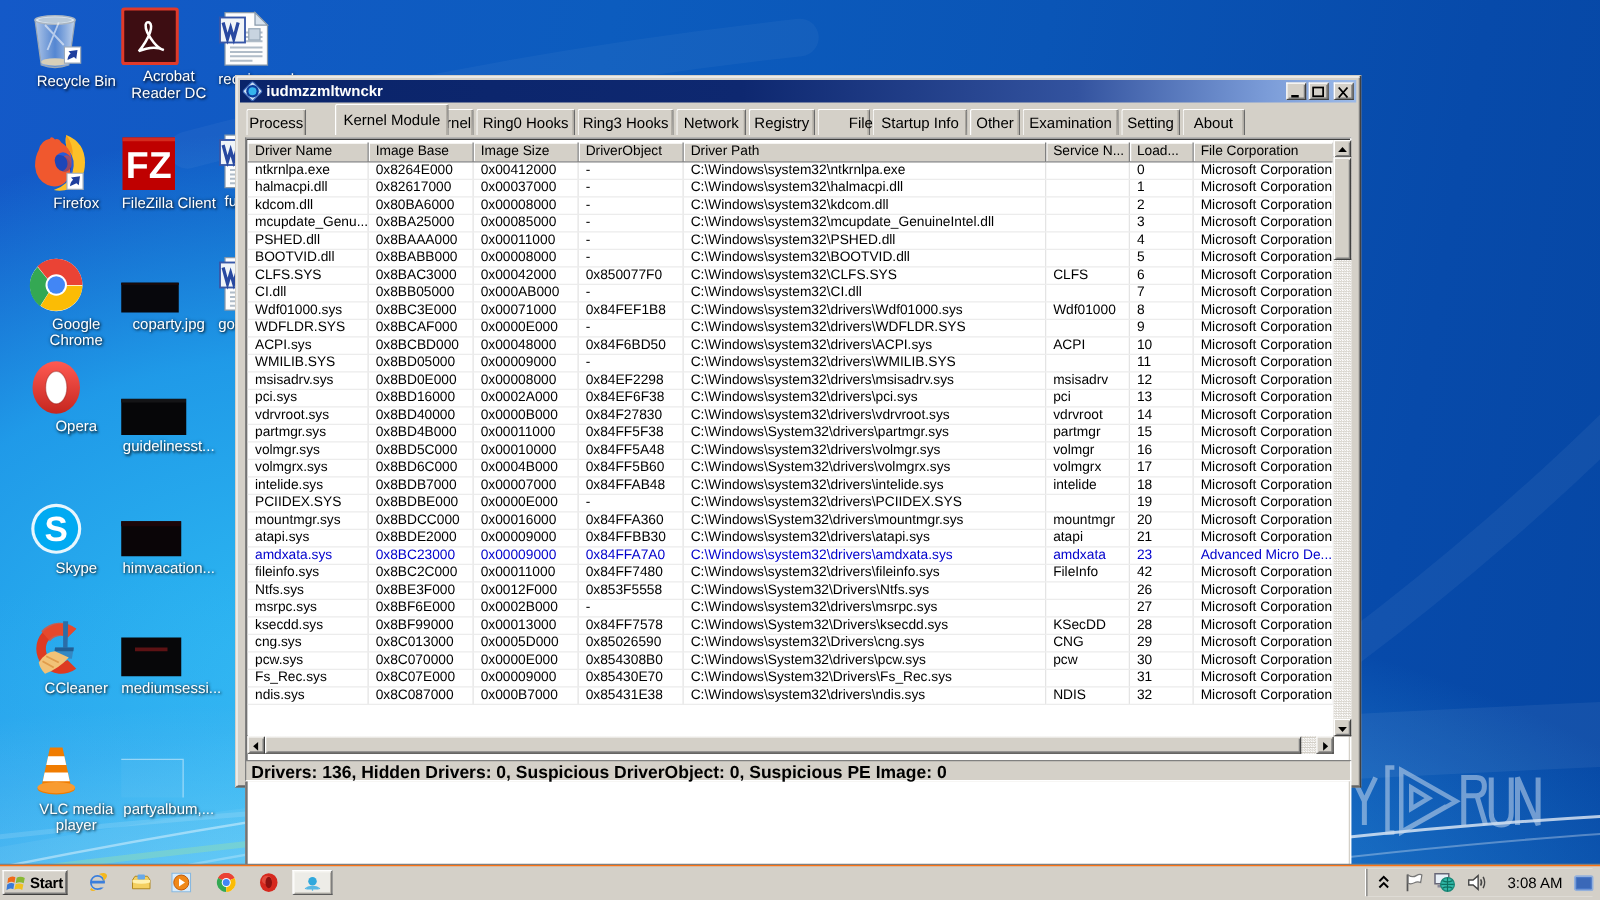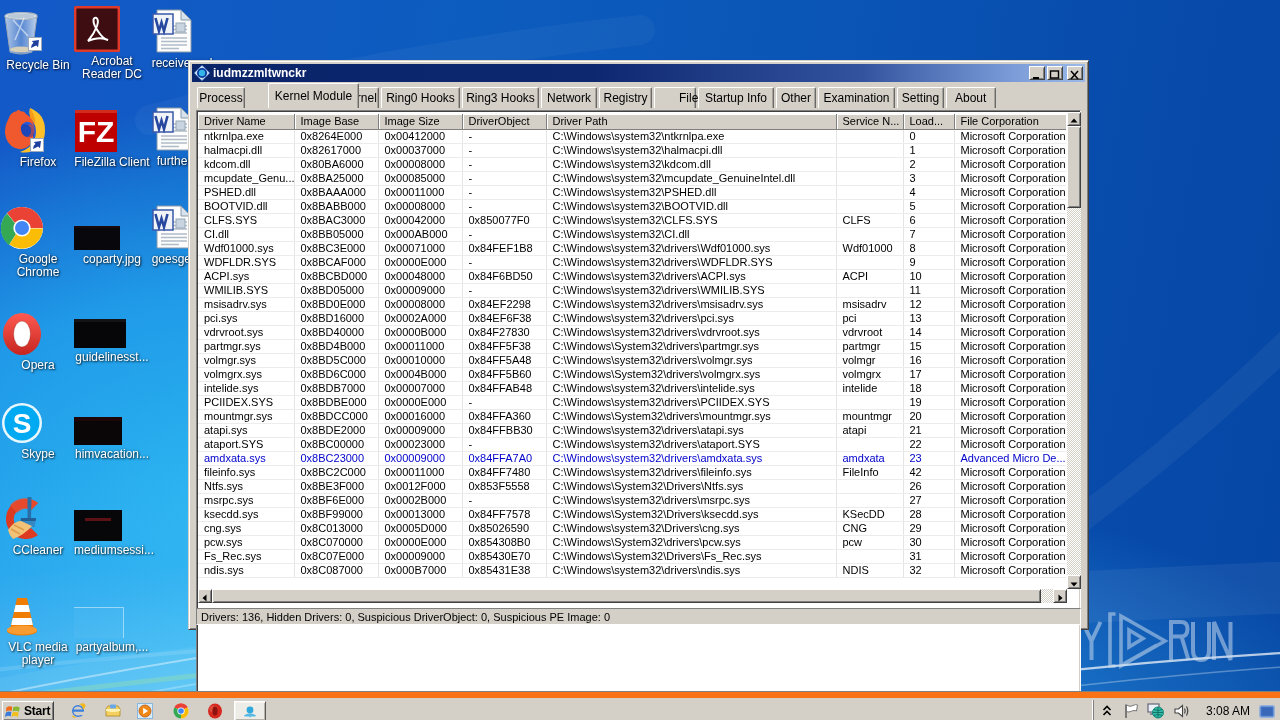--- a/index.html
+++ b/index.html
@@ -9,21 +9,21 @@
 }
 #wall {
   position:absolute; left:0; top:0; width:1280px; height:692px; overflow:hidden;
   background:
     radial-gradient(900px 240px at 16% 104%, rgba(235,248,255,.22) 0%, rgba(235,248,255,0) 65%),
     radial-gradient(1280px 400px at 34% 108%, rgba(70,205,250,.85) 0%, rgba(56,175,242,.45) 45%, rgba(40,120,210,0) 76%),
     radial-gradient(830px 600px at 20% 80%, rgba(48,190,244,1) 0%, rgba(34,165,238,.85) 45%, rgba(28,130,220,0) 75%),
     linear-gradient(100deg, #1459c8 0%, #0c5cbe 35%, #0a55b6 60%, #074aaa 85%, #0647a4 100%);
 }
 
-.dicon { position:absolute; width:76px; text-align:center; color:#fff; font-size:12px; }
+.dicon { position:absolute; width:76px; text-align:center; color:#fff; font-size:12px;margin-left:23px; }
 .dicon .lbl { margin-top:3px; line-height:13px; text-shadow:1px 1px 2px rgba(0,0,0,.75), 0 0 3px rgba(0,0,0,.4); }
 .dicon .img { display:flex; align-items:flex-end; height:48px; }
 
 #win { position:absolute; left:188px; top:60px; width:901px; height:570px;
   background:#d4d0c8;
   border:1px solid; border-color:#d4d0c8 #404040 #404040 #d4d0c8;
   box-shadow:inset 1px 1px 0 #fff, inset -1px -1px 0 #808080;
   padding:3px;
 }
 #titlebar { height:18px; background:linear-gradient(to right,#0a246a 0%,#0e2870 45%,#33539f 75%,#7b9cd8 92%,#9cbae8 100%);
@@ -58,25 +58,25 @@
   font-size:11px; }
 td { height:14px; border-right:1px solid #e4e4e4; border-bottom:1px solid #ececec; color:#000; }
 tr.sel td { color:#0000cc; }
 
 .sb { position:absolute; background:#d4d0c8; }
 .sbtn { position:absolute; background:#d4d0c8; border:1px solid; border-color:#fff #404040 #404040 #fff; box-shadow:inset 1px 1px 0 #d4d0c8, inset -1px -1px 0 #808080; }
 .sbtrack { background-image:conic-gradient(#fff 0 25%, #d4d0c8 0 50%, #fff 0 75%, #d4d0c8 0); background-size:2px 2px; }
 
 #status { position:absolute; left:7px; top:547px; width:885px; height:17px;
   border:1px solid; border-color:#808080 #fff #fff #808080;
-  font-size:11px; line-height:16px; padding-left:4px; color:#000;
-  background:#d4d0c8; }
+  font-size:14px; line-height:16px; padding-left:4px; color:#000;
+  background:#d4d0c8;font-weight:bold; }
 
 #taskbar { position:absolute; left:0; top:692px; width:1280px; height:28px;
-  background:#d4d0c8; border-top:6px solid #f97316;
+  background:#d4d0c8; border-top:1px solid #f97316;
   box-shadow:0 -1px 0 #808080; }
 #startbtn { position:absolute; left:2px; top:3px; width:52px; height:20px;
   background:#d4d0c8; border:1px solid; border-color:#fff #404040 #404040 #fff;
   box-shadow:inset 1px 1px 0 #d4d0c8, inset -1px -1px 0 #808080;
   display:flex; align-items:center; font-weight:bold; font-size:12px; letter-spacing:-0.2px; }
 .qicon { position:absolute; top:5px; width:16px; height:16px; }
 #runbtn { position:absolute; left:234px; top:3px; width:32px; height:20px;
   background:#edece7; border:1px solid; border-color:#fff #5a5a5a #5a5a5a #fff;
   box-shadow:inset 1px 1px 0 #f5f4f0, inset -1px -1px 0 #b8b4ac;
   display:flex; align-items:center; justify-content:center; }
@@ -170,21 +170,21 @@
     <path d="M9.5 38.5 L16.5 27.5 A8 8 0 0 0 29 22.5 L43 22.5 A21 21 0 0 1 9.5 38.5 Z" fill="#fbbc05"></path>
     <circle cx="22" cy="22" r="8.6" fill="#fff"></circle>
     <circle cx="22" cy="22" r="7" fill="#4286f5"></circle>
   </svg>
         <svg class="sc" width="15" height="15" viewBox="0 0 15 15" style="position:absolute;margin:29px 0 0 -44px">
           <use href="#scut"></use>
         </svg>
       </div>
   <div class="lbl">Google<br>Chrome</div>
 </div>
-<div class="dicon" style="left:0;top:308px">
+<div class="dicon" style="left:0;top:284px">
   <div class="img">
         <svg width="44" height="44" viewBox="0 0 44 44">
     <defs>
             <linearGradient id="opg" x1="0" y1="0" x2="0" y2="1">
               <stop offset="0" stop-color="#ff5a52"></stop>
               <stop offset="1" stop-color="#c5261f"></stop>
             </linearGradient>
           </defs>
     <ellipse cx="22" cy="22" rx="19" ry="21" fill="url(#opg)"></ellipse>
     <ellipse cx="22" cy="22" rx="8.5" ry="13" fill="#fff"></ellipse>
@@ -621,30 +621,20 @@
 <tr>
               <td>atapi.sys</td>
               <td>0x8BDE2000</td>
               <td>0x00009000</td>
               <td>0x84FFBB30</td>
               <td>C:\Windows\system32\drivers\atapi.sys</td>
               <td>atapi</td>
               <td>21</td>
               <td>Microsoft Corporation</td>
             </tr>
-<tr>
-              <td>ataport.SYS</td>
-              <td>0x8BC00000</td>
-              <td>0x00023000</td>
-              <td>-</td>
-              <td>C:\Windows\system32\drivers\ataport.SYS</td>
-              <td></td>
-              <td>22</td>
-              <td>Microsoft Corporation</td>
-            </tr>
 <tr class="sel">
               <td>amdxata.sys</td>
               <td>0x8BC23000</td>
               <td>0x00009000</td>
               <td>0x84FFA7A0</td>
               <td>C:\Windows\system32\drivers\amdxata.sys</td>
               <td>amdxata</td>
               <td>23</td>
               <td>Advanced Micro De...</td>
             </tr>

